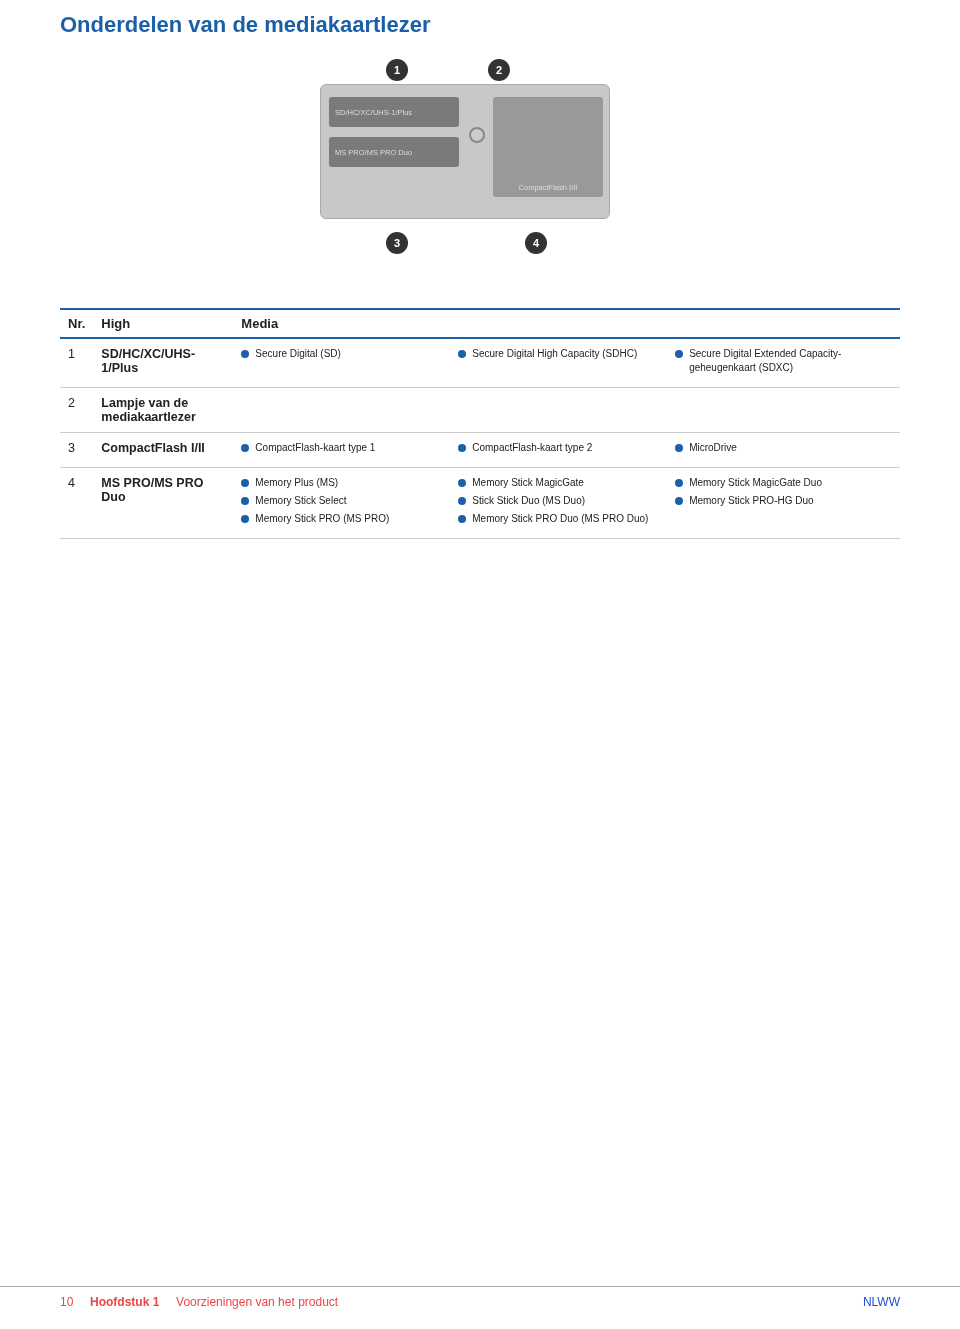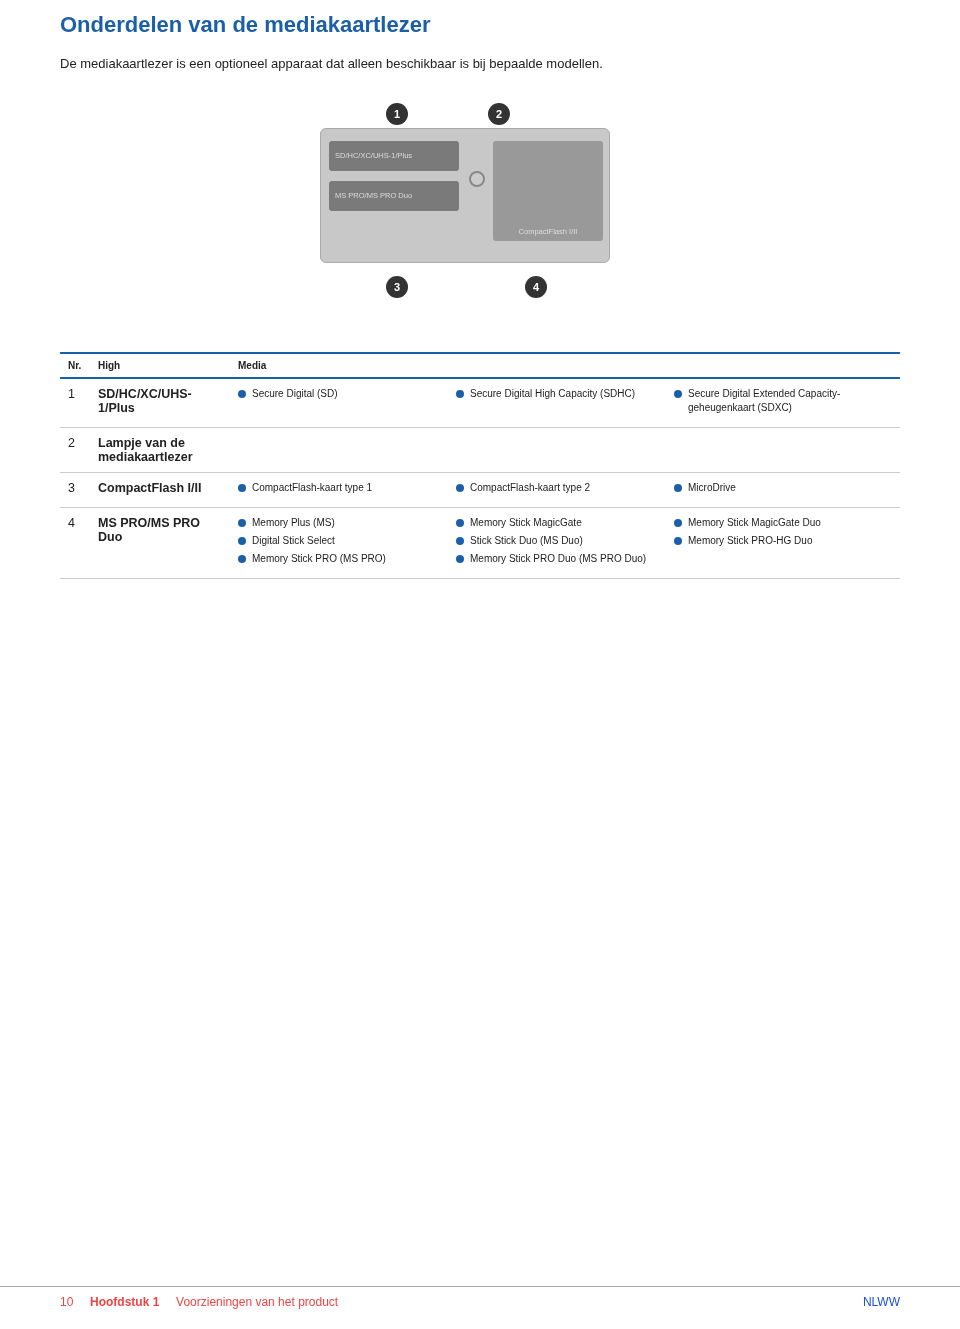--- a/index.html
+++ b/index.html
@@ -63,21 +63,21 @@
       border-collapse: collapse;
       margin-bottom: 24px;
     }
     thead tr {
       border-top: 2px solid #1a5fa8;
       border-bottom: 2px solid #1a5fa8;
     }
     thead th {
       text-align: left;
       font-weight: bold;
-      font-size: 10px;
+      font-size: 13px;
       padding: 6px 8px;
       color: #222;
     }
     tbody tr {
       border-bottom: 1px solid #ccc;
       vertical-align: top;
     }
     tbody td {
       padding: 8px 8px;
       font-size: 12.5px;
@@ -150,21 +150,20 @@
       font-weight: bold;
     }
   </style>
 </head>
 <body>
 
 <div class="page-content">
 
   <h1 class="page-title">Onderdelen van de mediakaartlezer</h1>
 
-  <p class="intro-text">De mediakaartlezer is een optioneel apparaat dat alleen beschikbaar is bij bepaalde modellen.</p>
 
   <div class="diagram-container">
     <div class="diagram" style="position:relative; width:440px; height:230px;">
 
       <div style="position:absolute; left:60px; top:30px; width:290px; height:135px; background:#c8c8c8; border-radius:6px; border:1px solid #aaa;">
 
         <div style="position:absolute; left:8px; top:12px; width:130px; height:30px; background:#7a7a7a; border-radius:3px; display:flex; align-items:center; padding-left:6px;">
           <span style="color:#ddd; font-size:7.5px; white-space:nowrap;">SD/HC/XC/UHS-1/Plus</span>
         </div>
 
@@ -268,21 +267,21 @@
           <td class="slot-col">MS PRO/MS PRO Duo</td>
           <td class="media-col">
             <div class="media-cell-inner">
               <div class="media-group">
                 <div class="media-item">
                   <span class="bullet"></span>
                   <span>Memory Plus (MS)</span>
                 </div>
                 <div class="media-item">
                   <span class="bullet"></span>
-                  <span>Digital Stick Select</span>
+                  <span>Memory Stick Select</span>
                 </div>
                 <div class="media-item">
                   <span class="bullet"></span>
                   <span>Memory Stick PRO (MS PRO)</span>
                 </div>
               </div>
               <div class="media-group">
                 <div class="media-item">
                   <span class="bullet"></span>
                   <span>Memory Stick MagicGate</span>

